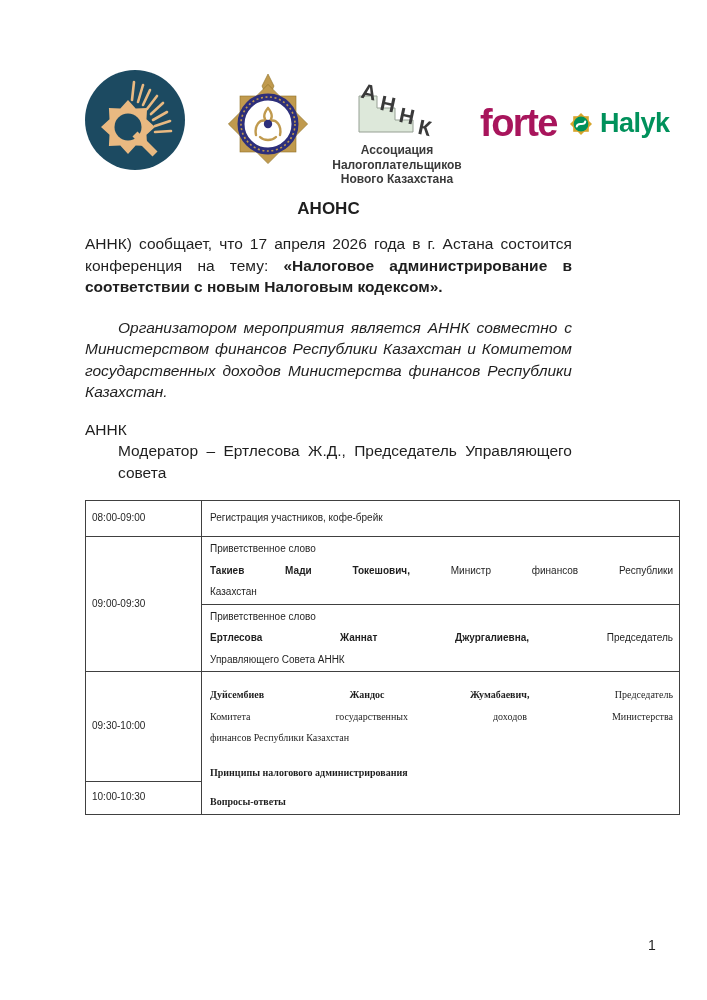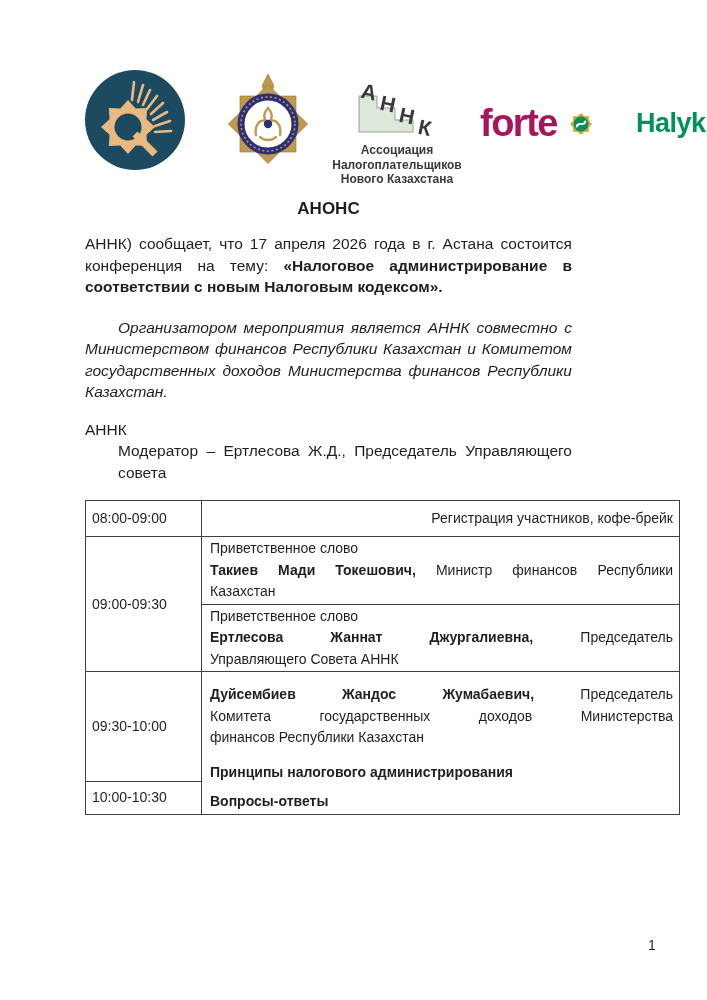--- a/index.html
+++ b/index.html
@@ -9,21 +9,21 @@
   .logo{position:absolute;}
   .minfin{left:85px;top:70px;width:100px;height:100px;}
   .committee{left:216px;top:72px;width:104px;height:104px;}
   .annk{left:327px;top:76px;width:140px;}
   .annk svg{display:block;margin-left:8px;}
   .annk-caption{margin-top:5px;text-align:center;font-size:12px;font-weight:bold;
                 line-height:14.5px;color:#3a3a3a;}
   .forte{left:480px;top:104px;}
   .forte-text{font-size:38px;font-weight:bold;letter-spacing:-1.5px;line-height:38px;
               color:var(--c-forte_magenta,#a8155c);}
-  .halyk{left:566px;top:108px;display:flex;align-items:center;gap:36px;}
+  .halyk{left:566px;top:108px;display:flex;align-items:center;}
   .halyk-text{font-size:27px;font-weight:bold;margin-left:4px;letter-spacing:-0.5px;
               color:var(--c-halyk_green,#00915b);}
   
   .minfin-bg{fill:var(--c-minfin_teal,#1c4a61);}
   .minfin-gold{fill:var(--c-minfin_gold,#e9b981);}
   .minfin-gold-s{stroke:var(--c-minfin_gold,#e9b981);fill:none;}
   .com-gold{fill:var(--c-committee_gold,#c09a4e);stroke:#8f7026;stroke-width:.6px;}
   .com-ring{fill:#ffffff;stroke:var(--c-committee_navy,#2d2f7b);stroke-width:7px;}
   .com-dots{fill:none;stroke:var(--c-committee_gold,#c09a4e);stroke-width:1.6px;stroke-dasharray:2 2.6;}
   .com-orn{fill:none;stroke:var(--c-committee_gold,#c09a4e);stroke-width:2.4px;stroke-linecap:round;}
@@ -41,26 +41,26 @@
   .para{margin:0;}
   .p1{margin-top:13px;} .p2{margin-top:19px;font-style:italic;}
   .heading{margin-top:21px;font-weight:bold;line-height:21.5px;padding-left:33px;}
   .moderator{margin-top:16px;}
   .ln{line-height:21.5px;white-space:normal;}
   .jl{text-align:justify;text-align-last:justify;}
   .ind{padding-left:33px;}
   .b{font-weight:bold;}
   
   table.schedule{margin-top:17px;border-collapse:collapse;table-layout:fixed;width:570px;
-                 font-size:14px;}
+                 font-size:10px;}
   .schedule td{border:1px solid var(--c-table_border,#404040);line-height:20.5px;}
   td.time{width:107px;vertical-align:middle;padding:0 2px 0 6px;}
   td.desc{width:463px;vertical-align:top;padding:1px 6px 1px 8px;}
-  td.desc.mid{vertical-align:middle;text-align:right;}
-  td.desc.merged{padding-top:12px;}
+  td.desc.mid{vertical-align:middle;}
+  td.desc.merged{padding-top:12px;font-family:Liberation Serif, serif;}
   .topic{margin-top:13px;font-weight:bold;}
   .qa{margin-top:8px;font-weight:bold;}
   tr.h36{height:36px;} tr.h62{height:62px;} tr.h60{height:60px;}
   tr.h101{height:101px;} tr.h30{height:30px;}
   
   .pageno{position:absolute;left:648px;top:937px;font-size:14px;}
 </style>
 </head>
 <body>
 

